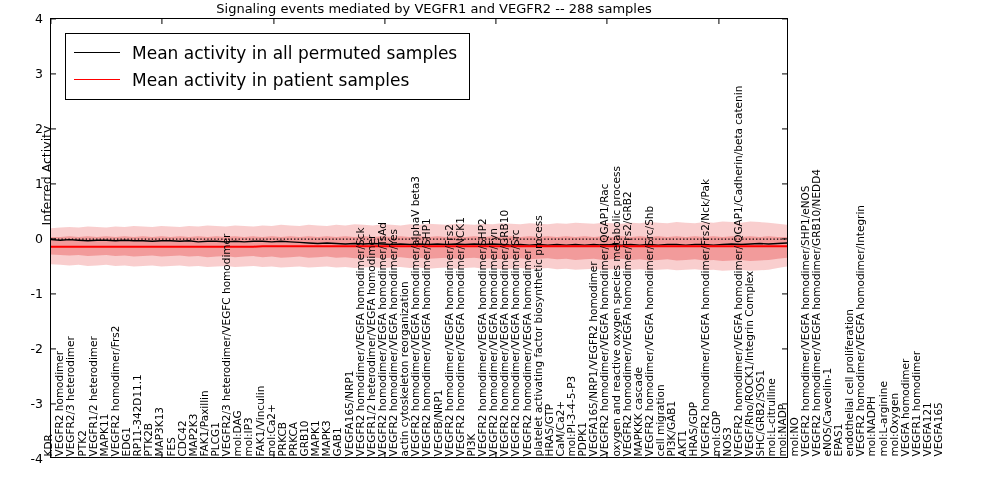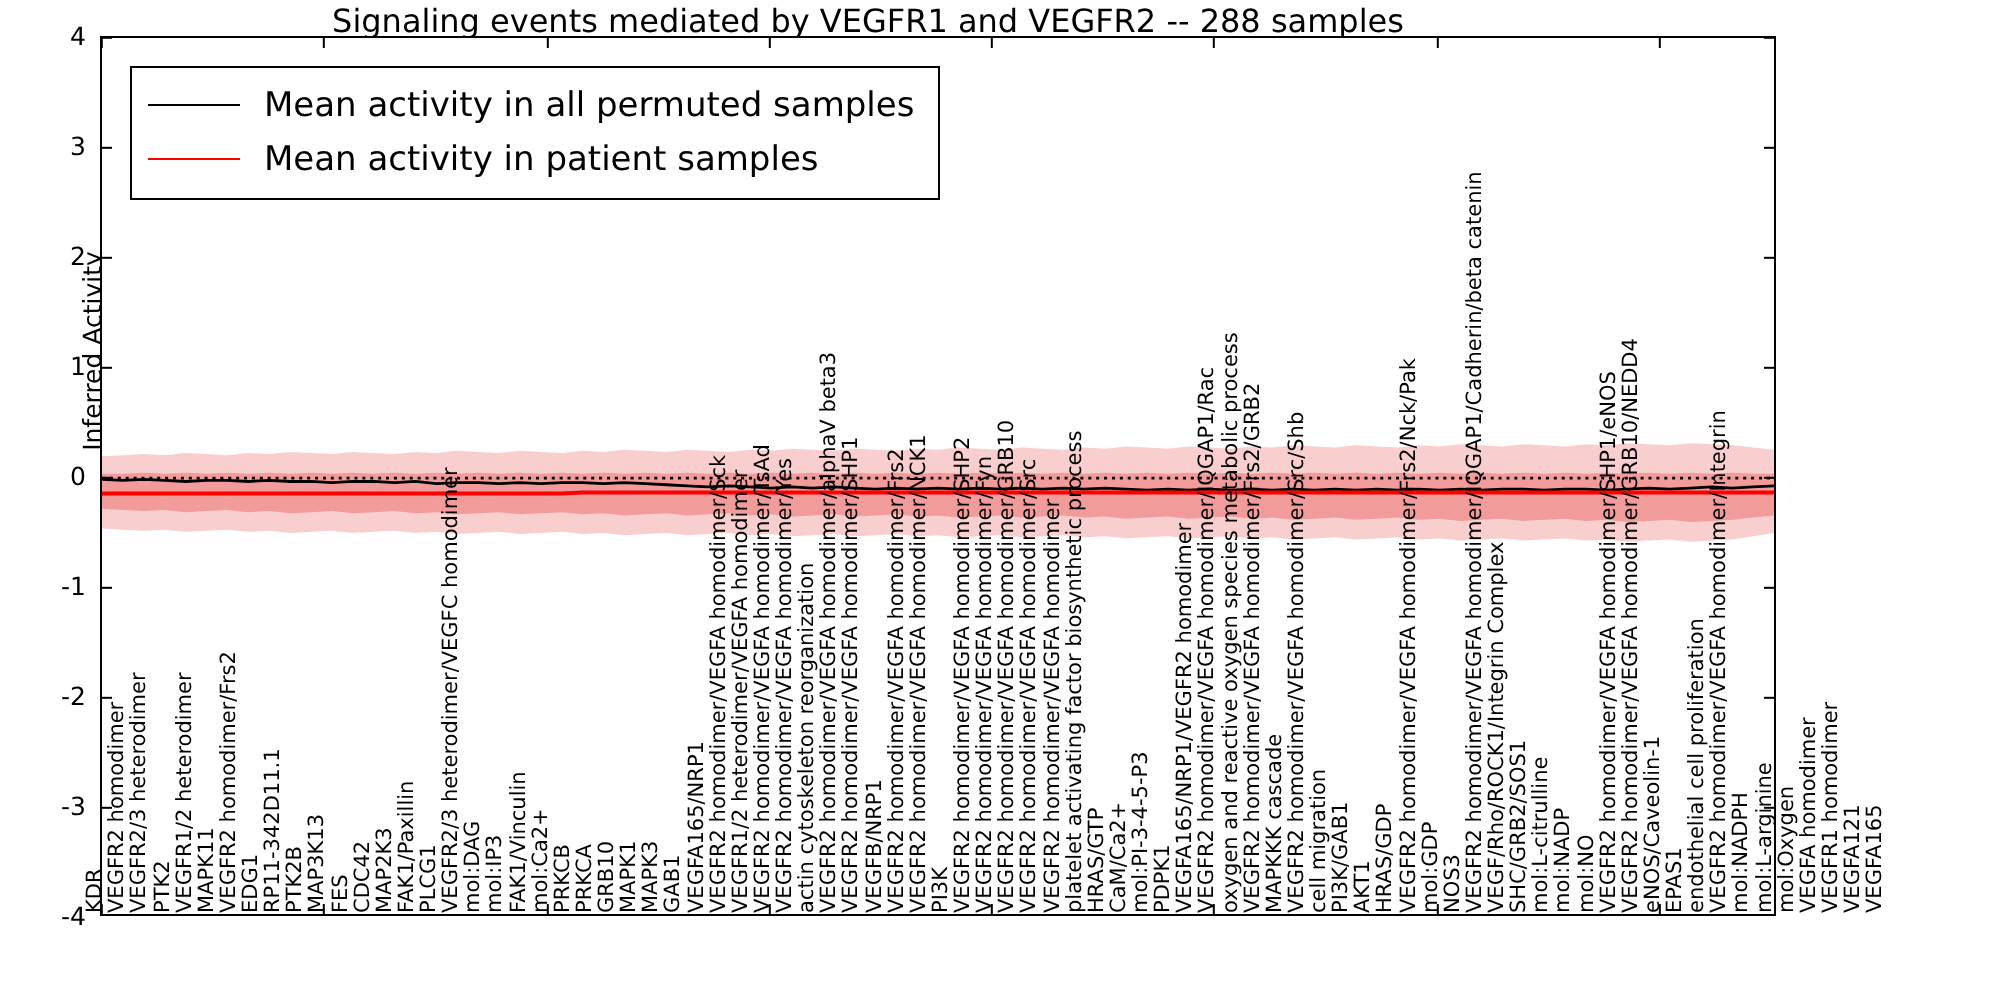--- a/index.html
+++ b/index.html
@@ -1,26 +1,26 @@
 <!DOCTYPE html>
 <html><head>
 <meta charset="utf-8">
 <style>
   html,body{margin:0;padding:0;background:#ffffff;}
   body{width:1000px;height:500px;overflow:hidden;font-family:"DejaVu Sans",sans-serif;}
   #figure{position:relative;width:1000px;height:500px;background:#fff;}
 
   #title{
     position:absolute;left:0;top:1px;width:868px;text-align:center;
-    font-size:16px;color:#000;white-space:nowrap;
+    font-size:13px;color:#000;white-space:nowrap;
   }
 
   
   #axes{
-    position:absolute;left:50px;top:18px;width:838px;height:440px;
+    position:absolute;left:50px;top:18px;width:738px;height:440px;
     border:1.2px solid #000;box-sizing:border-box;background:#fff;overflow:hidden;
   }
 
   
   #ylabel{
     position:absolute;left:-34px;top:168px;width:160px;text-align:center;
     transform:rotate(-90deg);transform-origin:center center;
     font-size:12.5px;color:#000;white-space:nowrap;
   }
   #xlabel{

